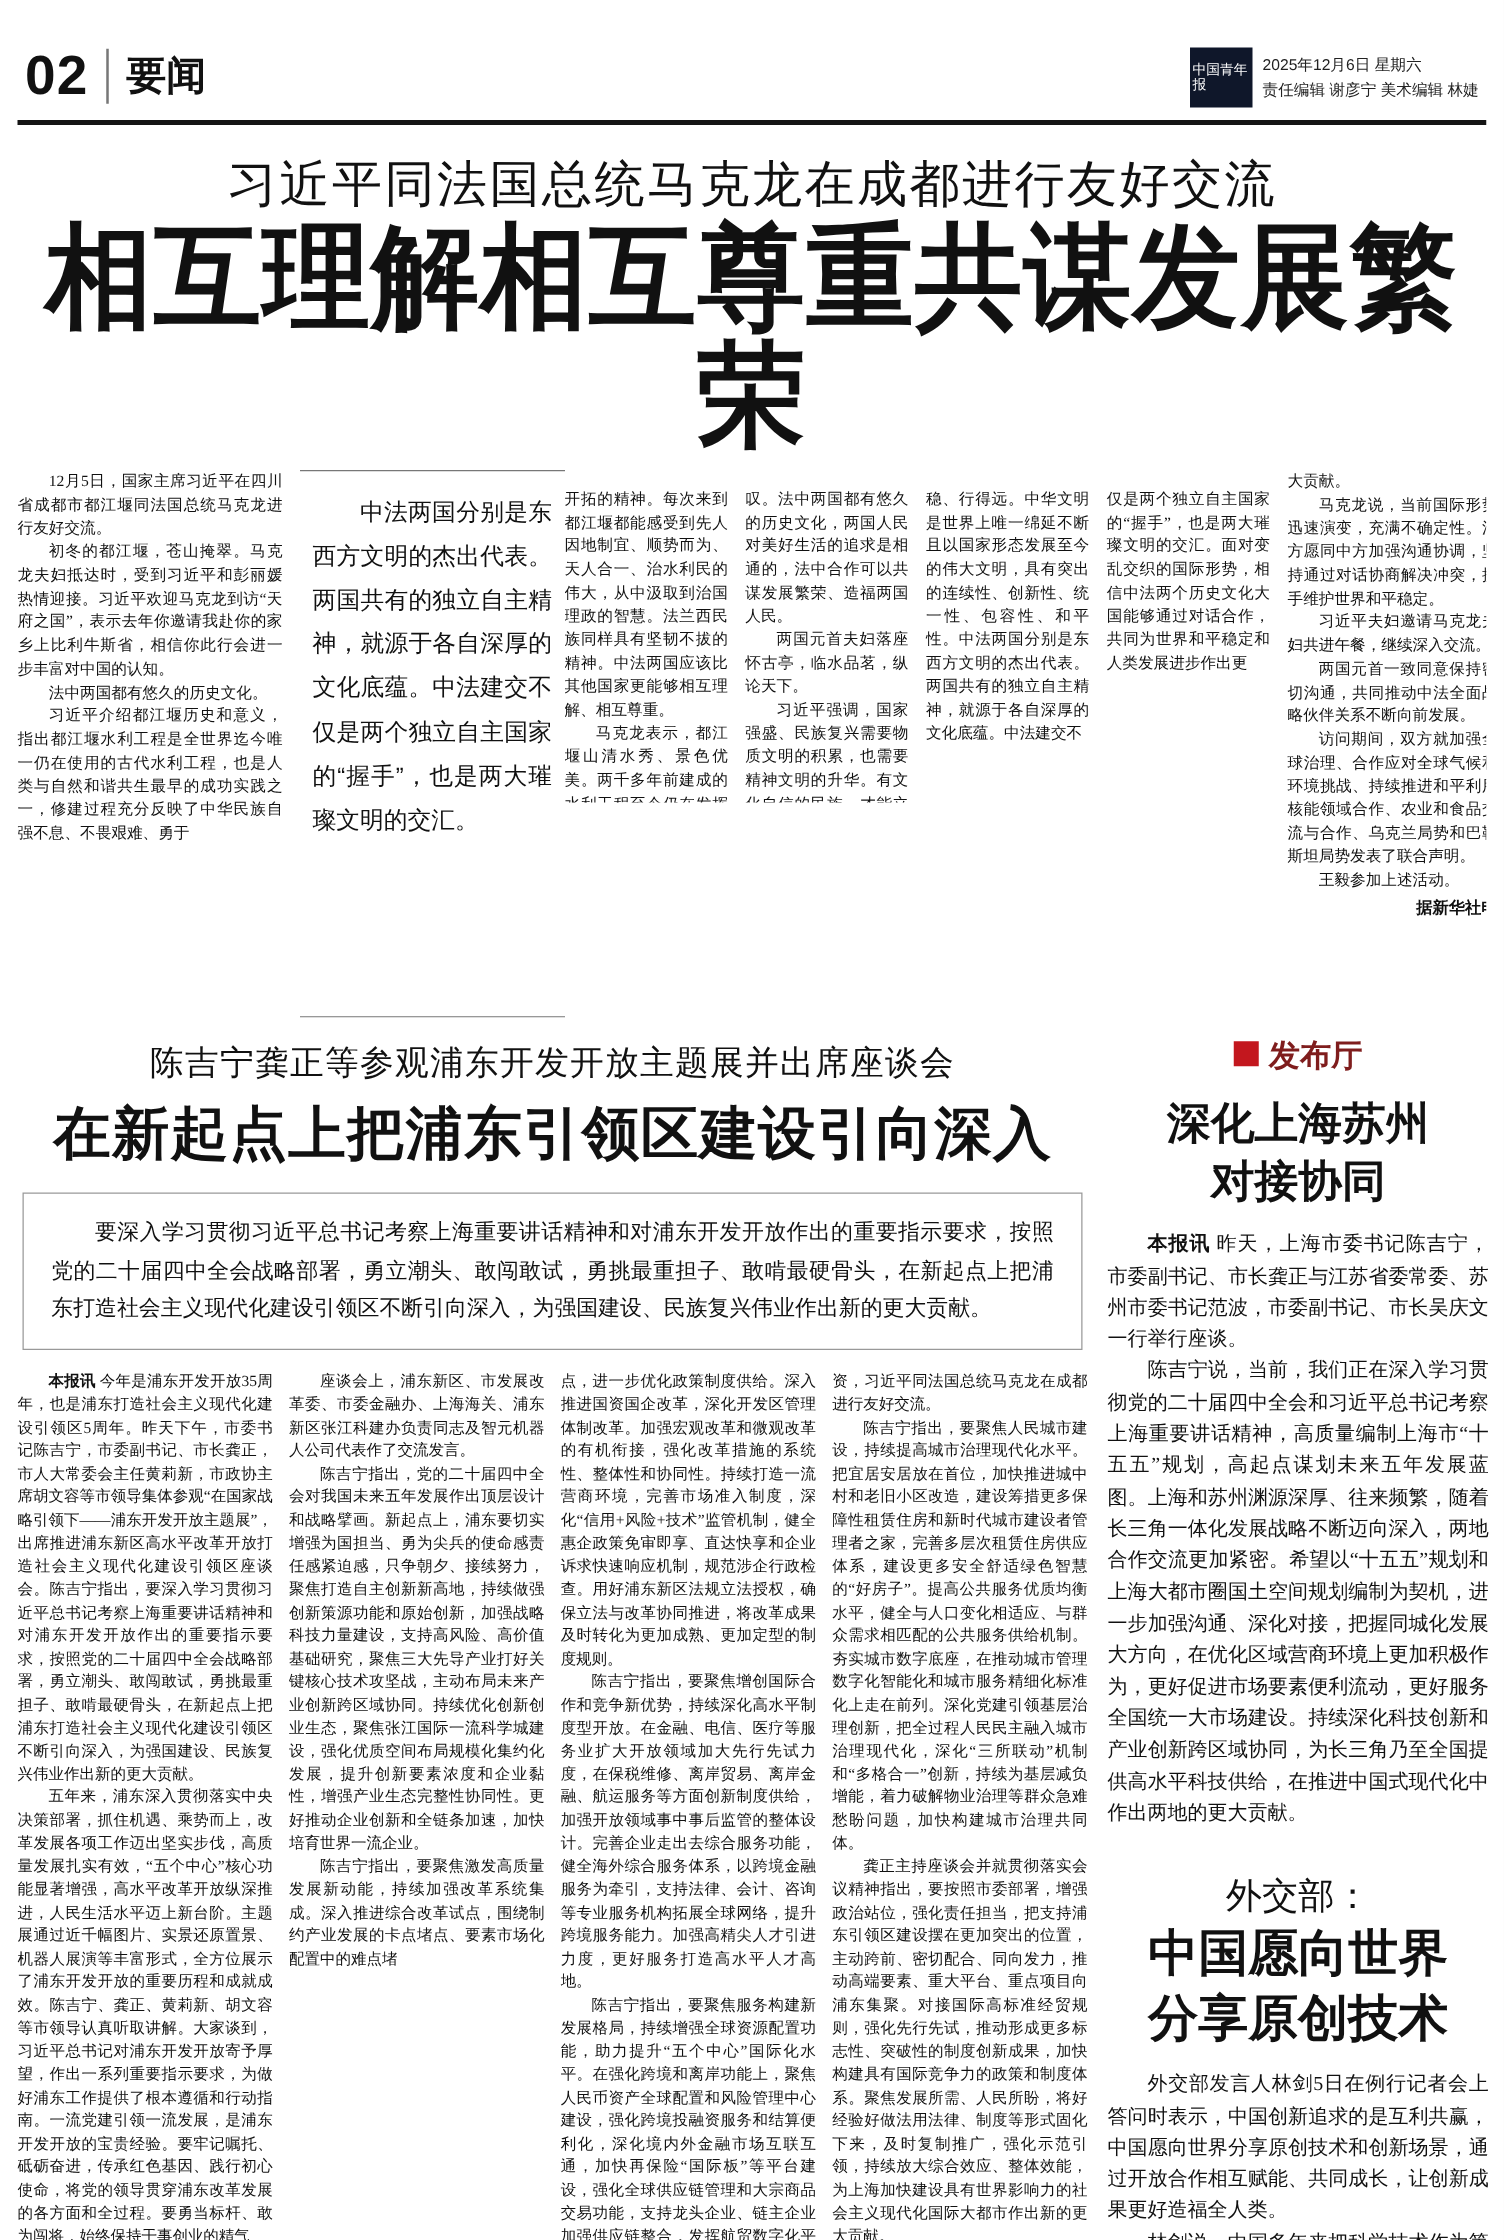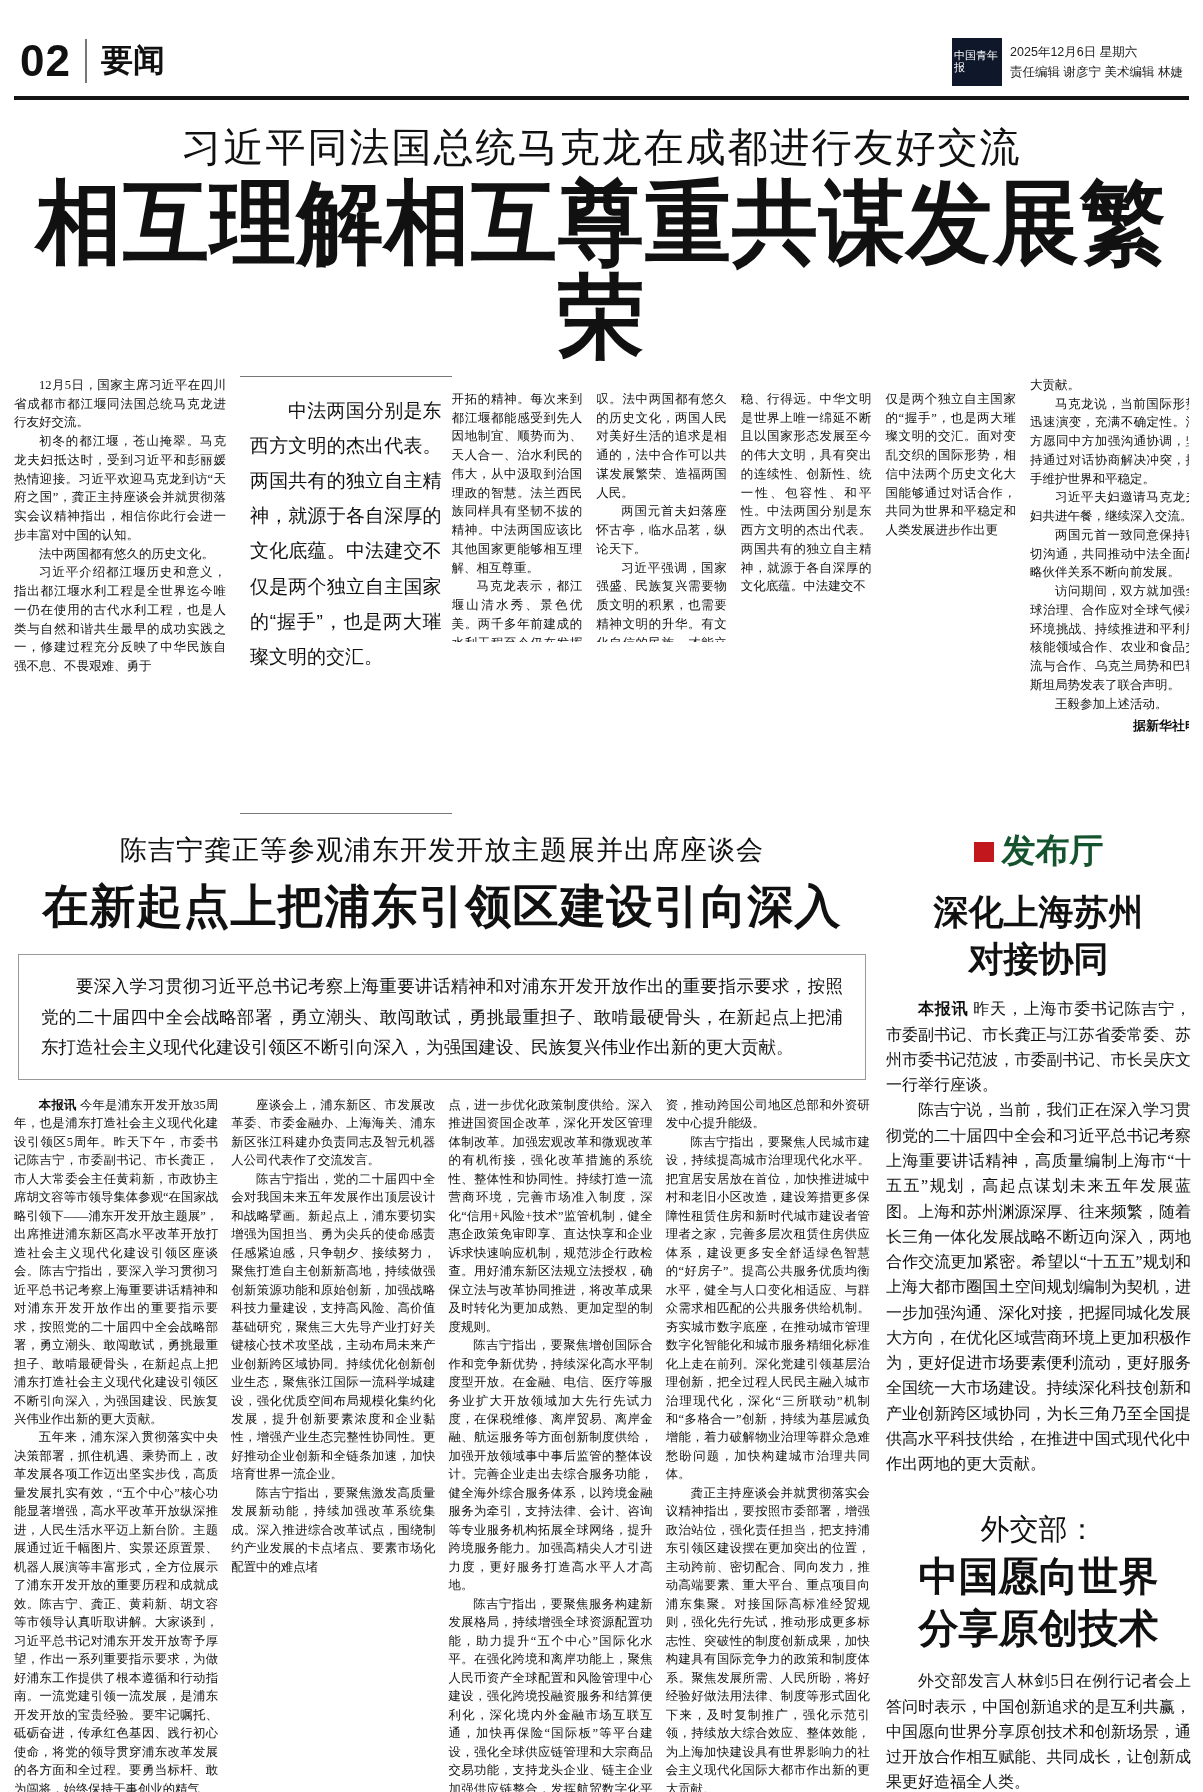--- a/index.html
+++ b/index.html
@@ -47,21 +47,21 @@
   .a2-head{text-align:center;font-size:46px;font-weight:bold;margin-top:8px;
            font-family:"Liberation Sans",sans-serif;letter-spacing:1px;}
   .qbox2{border:1px solid #999;margin:16px 4px 0 4px;padding:16px 22px;
          font-size:17.5px;line-height:1.75;text-align:justify;font-family:"DejaVu Serif",serif;}
   .qbox2 .qt{text-indent:2em;display:block;}
   .a2cols{display:flex;gap:13px;margin-top:16px;height:868px;overflow:hidden;}
   .a2cols .col{flex:1;font-size:12.4px;line-height:1.49;}
 
   
   .aside{width:305px;flex:none;}
-  .sb-tag{color:#14532d;font-weight:bold;font-size:34px;text-align:center;margin-top:4px;
+  .sb-tag{color:#7f1d1d;font-weight:bold;font-size:25px;text-align:center;margin-top:4px;
           font-family:"Liberation Sans",sans-serif;}
   .sb-tag .sq{display:inline-block;width:20px;height:20px;background:#c3171e;margin-right:8px;}
   .sb-h1{text-align:center;font-size:35px;font-weight:bold;line-height:1.35;margin-top:14px;
          font-family:"Liberation Sans",sans-serif;}
   .sb-body{margin-top:14px;font-size:16px;line-height:1.58;text-align:justify;}
   .sb-body p{margin:0;text-indent:2em;}
   .sb-h2a{text-align:center;font-size:29px;margin-top:34px;font-family:"Liberation Sans",sans-serif;}
   .sb-h2b{text-align:center;font-size:40px;font-weight:bold;line-height:1.3;
           font-family:"Liberation Sans",sans-serif;}
   b{font-family:"Liberation Sans",sans-serif;}
@@ -85,21 +85,21 @@
       </div>
     </div>
   </div>
 
   <div class="a1-kicker">习近平同法国总统马克龙在成都进行友好交流</div>
   <div class="a1-head">相互理解相互尊重共谋发展繁荣</div>
 
   <div class="a1">
     <div class="col a1c1">
         <p>12月5日，国家主席习近平在四川省成都市都江堰同法国总统马克龙进行友好交流。</p>
-        <p>初冬的都江堰，苍山掩翠。马克龙夫妇抵达时，受到习近平和彭丽媛热情迎接。习近平欢迎马克龙到访“天府之国”，龚正主持座谈会并就贯彻落实会议精神指出，相信你此行会进一步丰富对中国的认知。</p>
+        <p>初冬的都江堰，苍山掩翠。马克龙夫妇抵达时，受到习近平和彭丽媛热情迎接。习近平欢迎马克龙到访“天府之国”，表示去年你邀请我赴你的家乡上比利牛斯省，相信你此行会进一步丰富对中国的认知。</p>
         <p>法中两国都有悠久的历史文化。</p>
         <p>习近平介绍都江堰历史和意义，指出都江堰水利工程是全世界迄今唯一仍在使用的古代水利工程，也是人类与自然和谐共生最早的成功实践之一，修建过程充分反映了中华民族自强不息、不畏艰难、勇于</p>
       </div>
     <div class="a1mid">
       <div class="qbox1">
         <span class="qt">中法两国分别是东西方文明的杰出代表。两国共有的独立自主精神，就源于各自深厚的文化底蕴。中法建交不仅是两个独立自主国家的“握手”，也是两大璀璨文明的交汇。</span>
       </div>
       <div class="a1midcols">
         <div class="col">
             <p class="cont">开拓的精神。每次来到都江堰都能感受到先人因地制宜、顺势而为、天人合一、治水利民的伟大，从中汲取到治国理政的智慧。法兰西民族同样具有坚韧不拔的精神。中法两国应该比其他国家更能够相互理解、相互尊重。</p>
@@ -147,21 +147,21 @@
             <p>座谈会上，浦东新区、市发展改革委、市委金融办、上海海关、浦东新区张江科建办负责同志及智元机器人公司代表作了交流发言。</p>
             <p>陈吉宁指出，党的二十届四中全会对我国未来五年发展作出顶层设计和战略擘画。新起点上，浦东要切实增强为国担当、勇为尖兵的使命感责任感紧迫感，只争朝夕、接续努力，聚焦打造自主创新新高地，持续做强创新策源功能和原始创新，加强战略科技力量建设，支持高风险、高价值基础研究，聚焦三大先导产业打好关键核心技术攻坚战，主动布局未来产业创新跨区域协同。持续优化创新创业生态，聚焦张江国际一流科学城建设，强化优质空间布局规模化集约化发展，提升创新要素浓度和企业黏性，增强产业生态完整性协同性。更好推动企业创新和全链条加速，加快培育世界一流企业。</p>
             <p>陈吉宁指出，要聚焦激发高质量发展新动能，持续加强改革系统集成。深入推进综合改革试点，围绕制约产业发展的卡点堵点、要素市场化配置中的难点堵</p>
           </div>
         <div class="col">
             <p class="cont">点，进一步优化政策制度供给。深入推进国资国企改革，深化开发区管理体制改革。加强宏观改革和微观改革的有机衔接，强化改革措施的系统性、整体性和协同性。持续打造一流营商环境，完善市场准入制度，深化“信用+风险+技术”监管机制，健全惠企政策免审即享、直达快享和企业诉求快速响应机制，规范涉企行政检查。用好浦东新区法规立法授权，确保立法与改革协同推进，将改革成果及时转化为更加成熟、更加定型的制度规则。</p>
             <p>陈吉宁指出，要聚焦增创国际合作和竞争新优势，持续深化高水平制度型开放。在金融、电信、医疗等服务业扩大开放领域加大先行先试力度，在保税维修、离岸贸易、离岸金融、航运服务等方面创新制度供给，加强开放领域事中事后监管的整体设计。完善企业走出去综合服务功能，健全海外综合服务体系，以跨境金融服务为牵引，支持法律、会计、咨询等专业服务机构拓展全球网络，提升跨境服务能力。加强高精尖人才引进力度，更好服务打造高水平人才高地。</p>
             <p>陈吉宁指出，要聚焦服务构建新发展格局，持续增强全球资源配置功能，助力提升“五个中心”国际化水平。在强化跨境和离岸功能上，聚焦人民币资产全球配置和风险管理中心建设，强化跨境投融资服务和结算便利化，深化境内外金融市场互联互通，加快再保险“国际板”等平台建设，强化全球供应链管理和大宗商品交易功能，支持龙头企业、链主企业加强供应链整合，发挥航贸数字化平台等作用，助力打造产业链供应链价值链的重要枢纽，更大力度吸引和利用外</p>
           </div>
         <div class="col">
-            <p class="cont">资，推动跨国公司地区总部和外资研发中心提升能级。</p>
+            <p class="cont">资，习近平同法国总统马克龙在成都进行友好交流。</p>
             <p>陈吉宁指出，要聚焦人民城市建设，持续提高城市治理现代化水平。把宜居安居放在首位，加快推进城中村和老旧小区改造，建设筹措更多保障性租赁住房和新时代城市建设者管理者之家，完善多层次租赁住房供应体系，建设更多安全舒适绿色智慧的“好房子”。提高公共服务优质均衡水平，健全与人口变化相适应、与群众需求相匹配的公共服务供给机制。夯实城市数字底座，在推动城市管理数字化智能化和城市服务精细化标准化上走在前列。深化党建引领基层治理创新，把全过程人民民主融入城市治理现代化，深化“三所联动”机制和“多格合一”创新，持续为基层减负增能，着力破解物业治理等群众急难愁盼问题，加快构建城市治理共同体。</p>
             <p>龚正主持座谈会并就贯彻落实会议精神指出，要按照市委部署，增强政治站位，强化责任担当，把支持浦东引领区建设摆在更加突出的位置，主动跨前、密切配合、同向发力，推动高端要素、重大平台、重点项目向浦东集聚。对接国际高标准经贸规则，强化先行先试，推动形成更多标志性、突破性的制度创新成果，加快构建具有国际竞争力的政策和制度体系。聚焦发展所需、人民所盼，将好经验好做法用法律、制度等形式固化下来，及时复制推广，强化示范引领，持续放大综合效应、整体效能，为上海加快建设具有世界影响力的社会主义现代化国际大都市作出新的更大贡献。</p>
           </div>
       </div>
     </div>
 
     <div class="aside">
       <div class="sb-tag">
         <span class="sq"></span><span>发布厅</span>
       </div>

